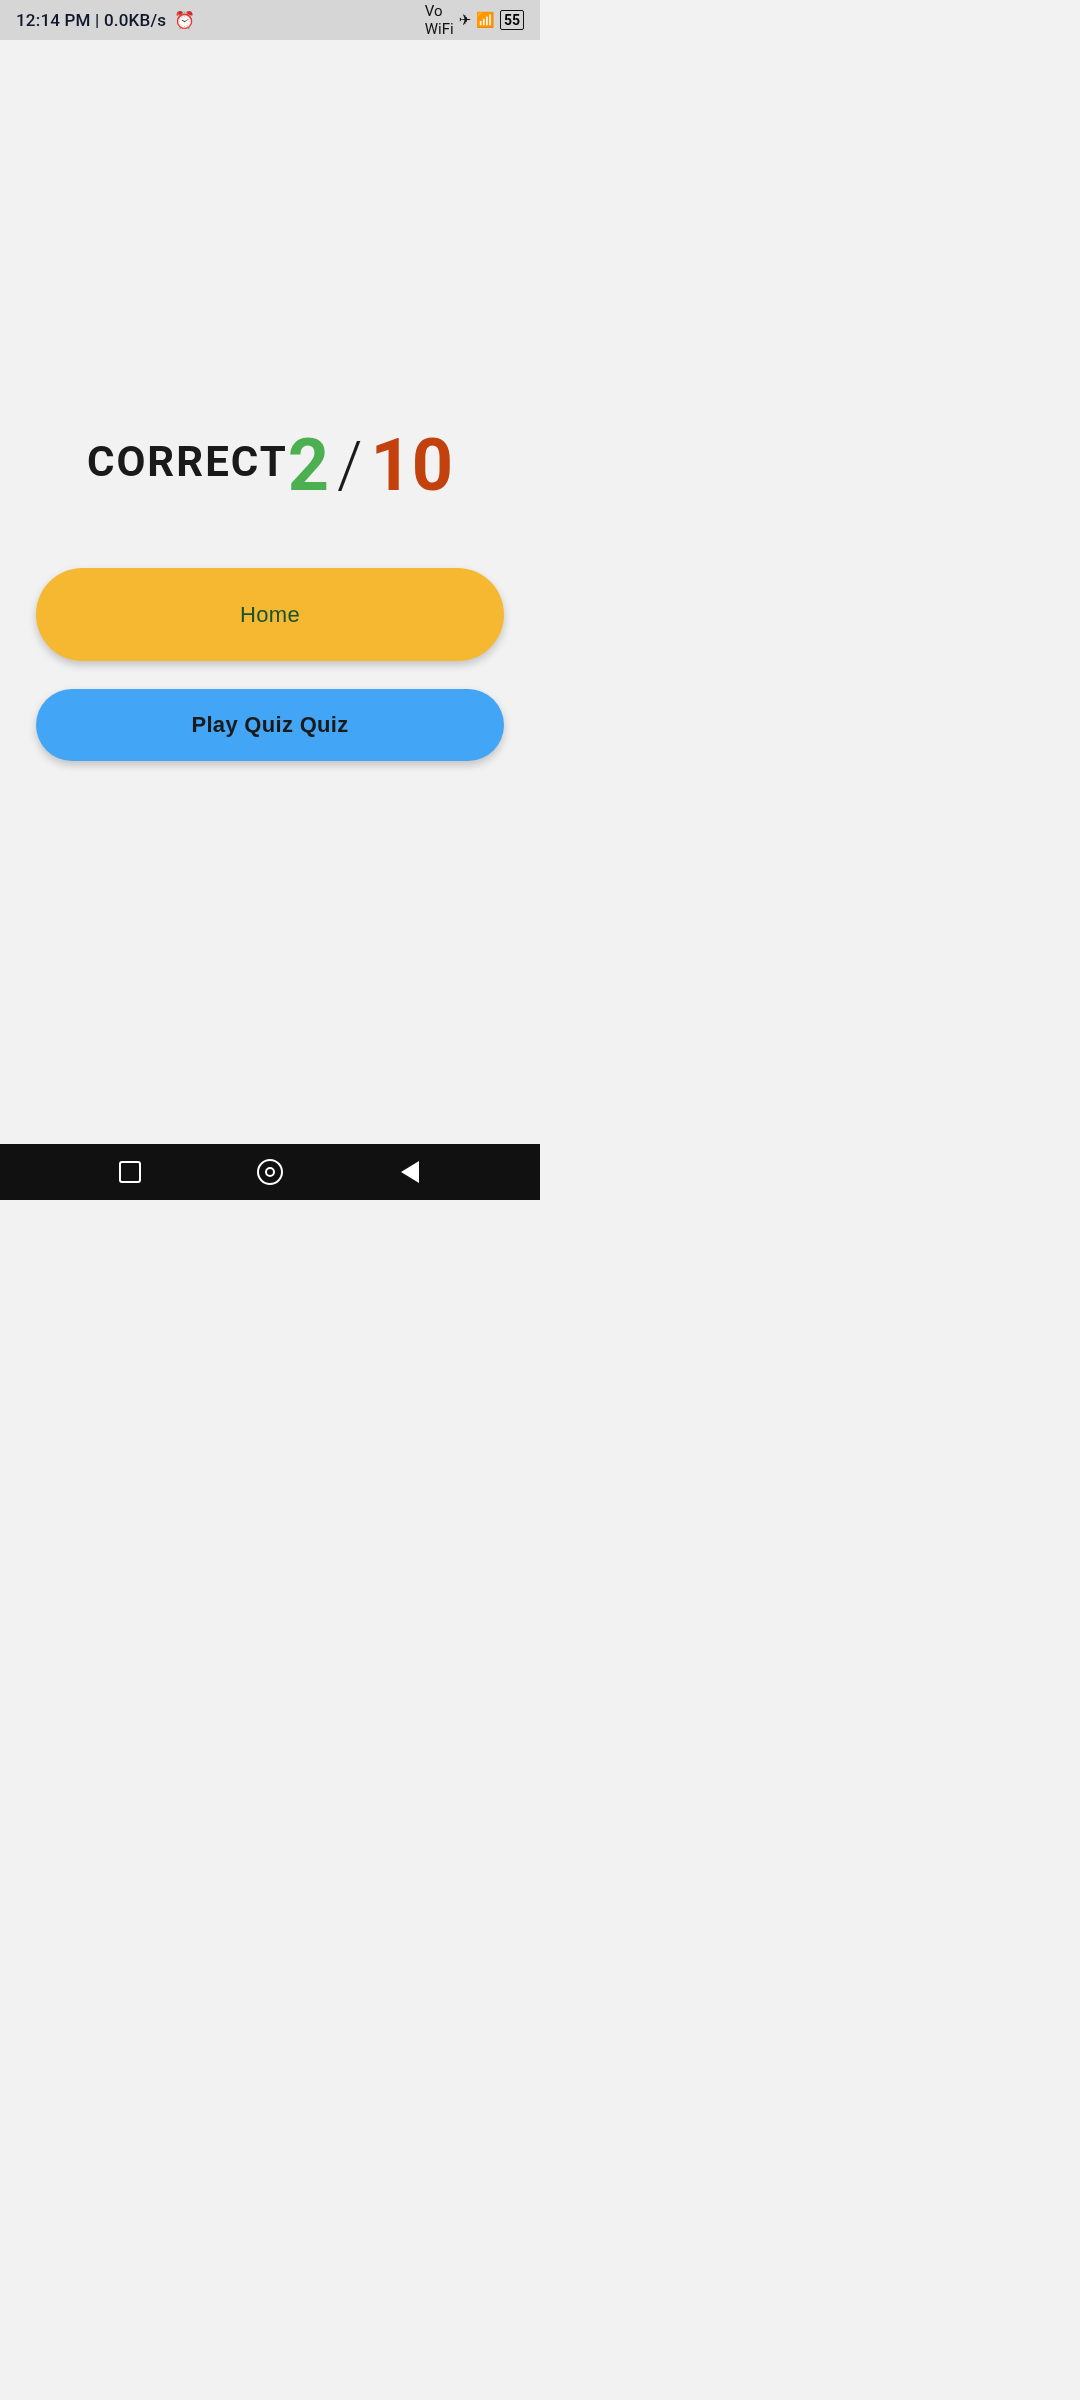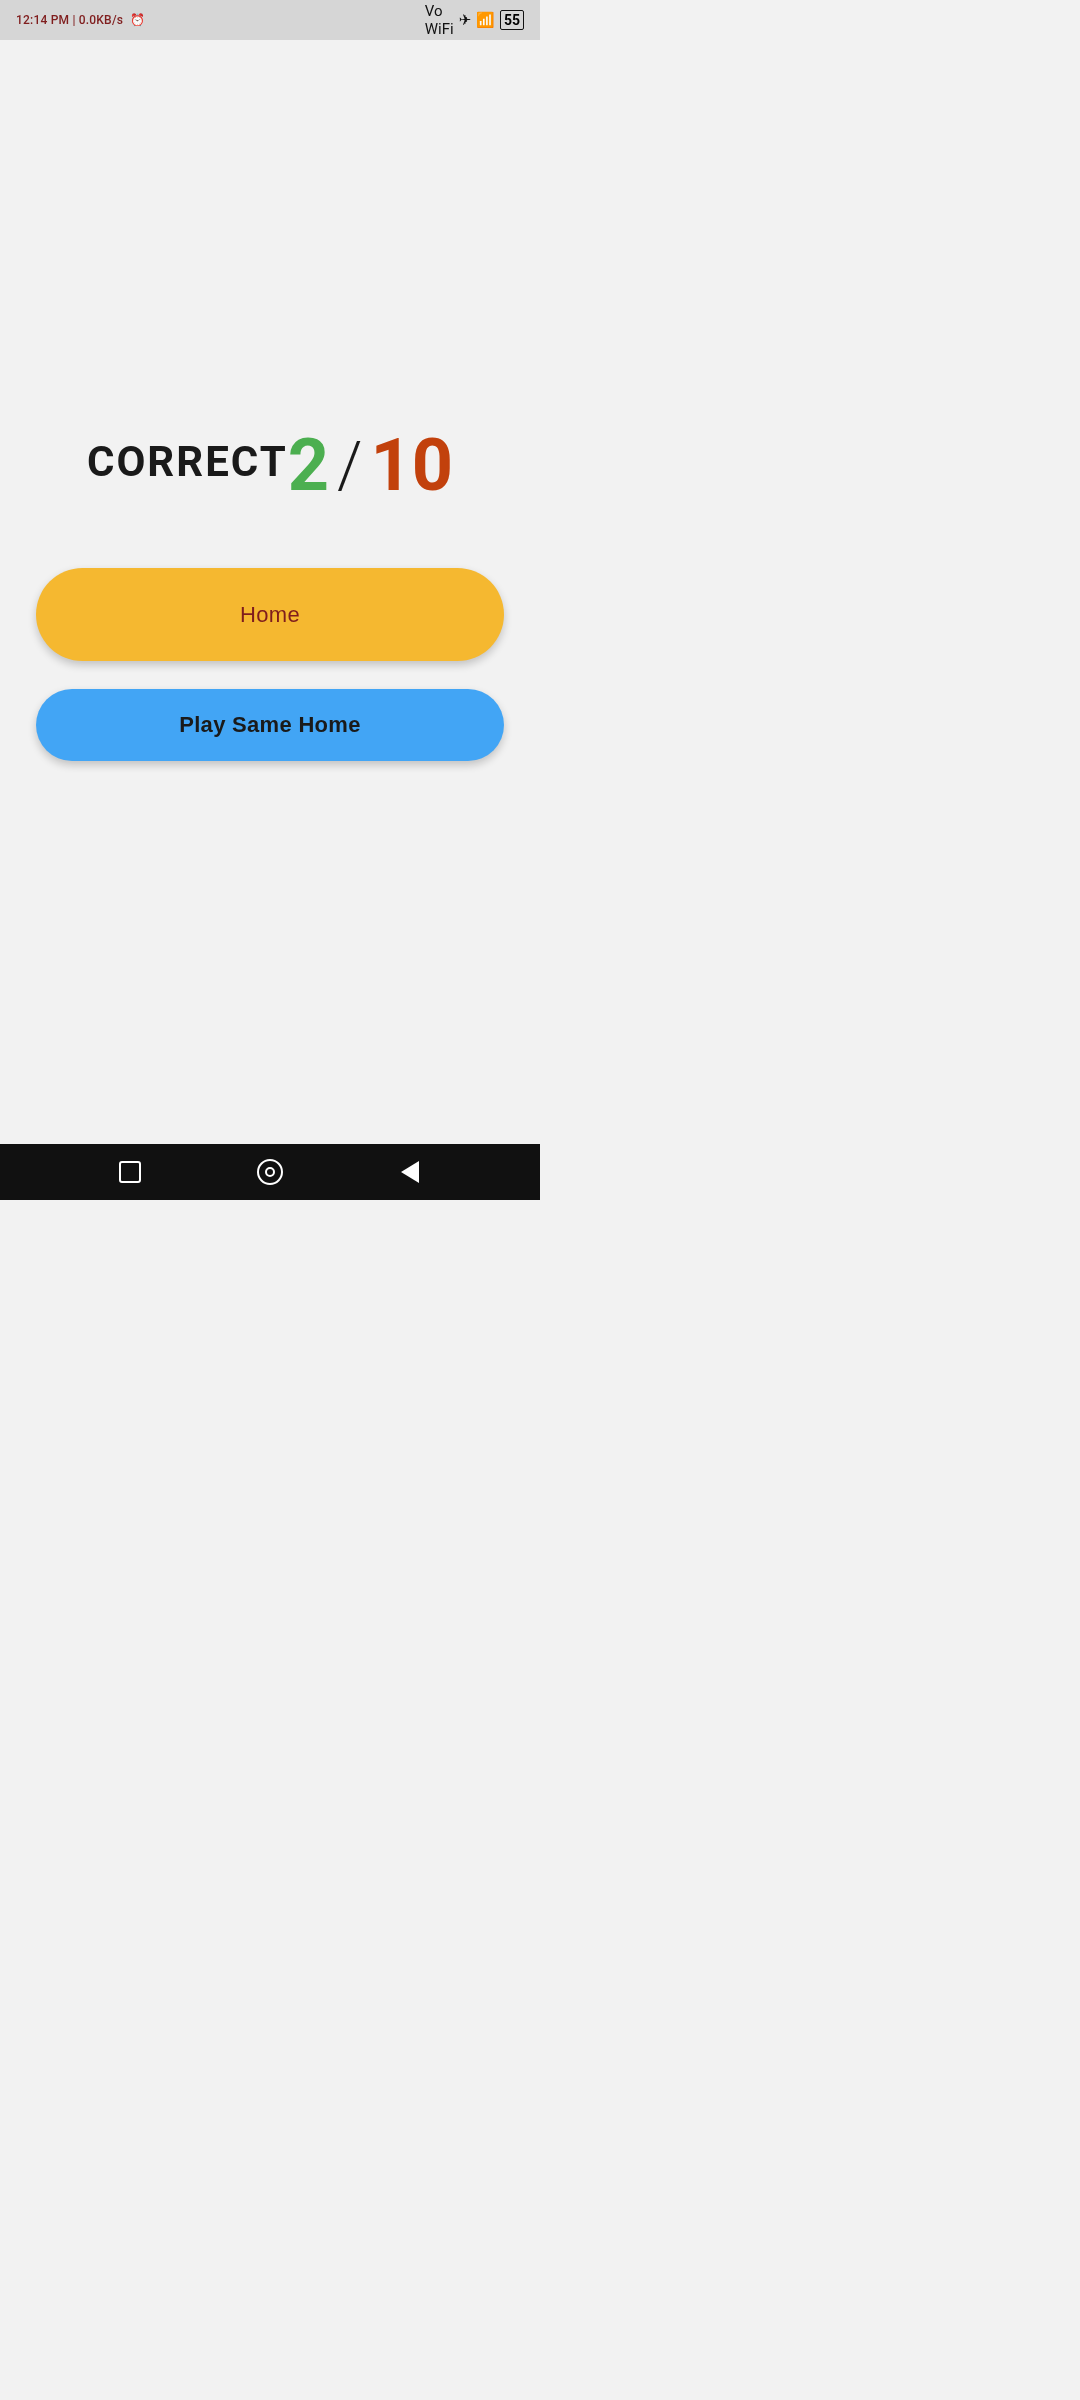--- a/index.html
+++ b/index.html
@@ -23,22 +23,22 @@
       width: 100%;
       height: 40px;
       background-color: #d6d6d6;
       display: flex;
       align-items: center;
       justify-content: space-between;
       padding: 0 16px;
     }
 
     .status-bar-left {
-      font-size: 12px;
-      color: #7f1d1d;
+      font-size: 17px;
+      color: #0f172a;
       font-weight: 500;
       letter-spacing: 0.2px;
     }
 
     .status-bar-right {
       display: flex;
       align-items: center;
       gap: 5px;
     }
 
@@ -116,21 +116,21 @@
     }
 
     .btn-home {
       width: 100%;
       height: 93px;
       background-color: #f5b830;
       border: none;
       border-radius: 50px;
       font-size: 22px;
       font-weight: 500;
-      color: #7f1d1d;
+      color: #14532d;
       cursor: pointer;
       box-shadow: 0 4px 8px rgba(0,0,0,0.2);
       letter-spacing: 0.3px;
     }
 
     .btn-play-same {
       width: 100%;
       height: 72px;
       background-color: #42a5f5;
       border: none;
@@ -224,21 +224,21 @@
     <div class="correct-label">CORRECT</div>
     <div class="score-display">
       <span class="score-correct">2</span>
       <span class="score-separator">/</span>
       <span class="score-total">10</span>
     </div>
   </div>
 
   <div class="buttons-section">
     <button class="btn-home">Home</button>
-    <button class="btn-play-same">Play Same Home</button>
+    <button class="btn-play-same">Play Quiz Quiz</button>
   </div>
 
 </div>
 
 <div class="nav-bar">
   <div class="nav-btn">
     <div class="nav-square"></div>
   </div>
   <div class="nav-btn">
     <div class="nav-circle-outer">

